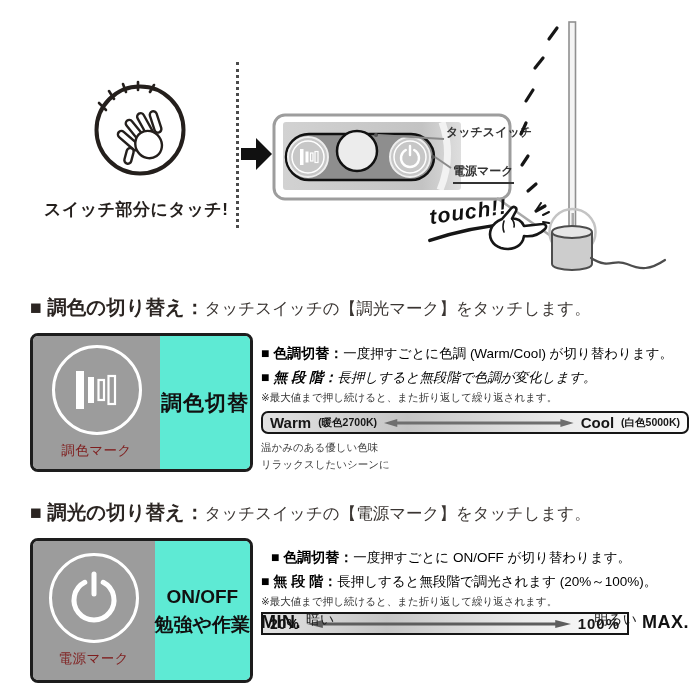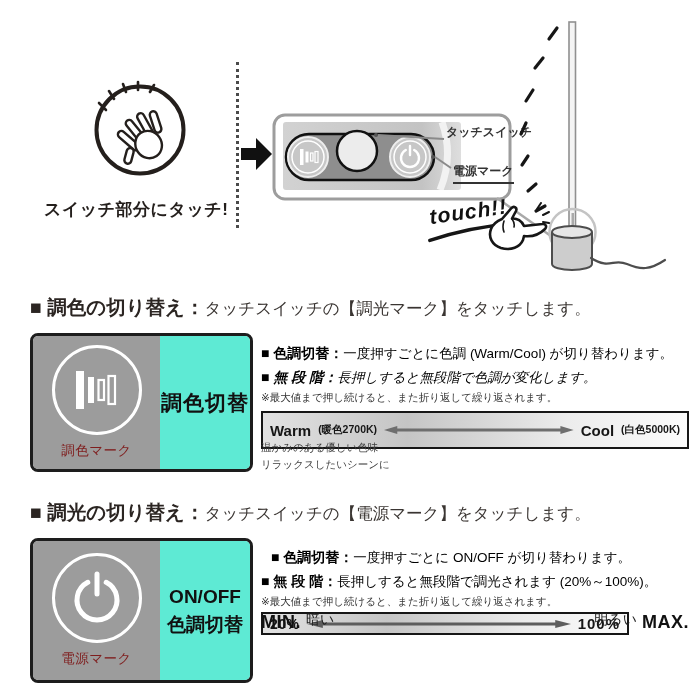--- a/index.html
+++ b/index.html
@@ -35,21 +35,21 @@
   .switch-label2{font-size:19px;font-weight:bold;color:#111;line-height:1.45;text-align:center;white-space:nowrap;}
 
   
   .bullet{white-space:nowrap;font-size:13.5px;color:#000000;}
   .bullet .bl{font-weight:bold;font-size:14px;}
   .note{font-size:10.5px;color:#333;white-space:nowrap;}
 
   
   .scalebar{border:2px solid #161616;box-sizing:border-box;display:flex;align-items:center;padding:0 7px;gap:7px;
     background:linear-gradient(90deg,#e2e2e2 0%,#c5c5c5 34%,#ececec 72%,#fbfbfb 100%);}
-  .bar1{left:261px;top:411px;width:428px;height:38px;}
+  .bar1{left:261px;top:411px;width:428px;height:23px;border-radius:7px;}
   .bar2{left:261px;top:612px;width:368px;height:23px;}
   .sb-main{font-size:15px;font-weight:bold;color:#161616;white-space:nowrap;}
   .sb-sub{font-size:10.5px;font-weight:bold;color:#161616;white-space:nowrap;}
   .sb-arrow{flex:1;height:10px;}
   .sb-pct-l{font-size:14px;font-weight:bold;letter-spacing:.5px;color:#161616;}
   .sb-pct-r{font-size:15px;font-weight:bold;letter-spacing:1px;color:#161616;}
 
   .desc{font-size:10.5px;color:#3d3d3d;line-height:1.65;}
   .desc-l{left:261px;top:439px;}
   .desc-r{left:420px;top:439px;width:269px;text-align:right;}
@@ -227,21 +227,21 @@
           <g transform="translate(29,31)" stroke="#fff" stroke-width="5" fill="none" stroke-linecap="round">
             <path d="M9.2,-17.7 A20,20 0 1,1 -9.2,-17.7"></path>
             <path d="M0,-26 L0,-6"></path>
           </g>
         </svg>
       </div>
       <div class="mark-label">電源マーク</div>
     </div>
     <div class="box-light">
       <div class="switch-label2">ON/OFF</div>
-      <div class="switch-label2">色調切替</div>
+      <div class="switch-label2">勉強や作業</div>
     </div>
   </div>
 
   <div class="abs bullet" style="left:271px;top:549px;">
     <span class="bl">■ 色調切替：</span><span>一度押すごとに ON/OFF が切り替わります。</span>
   </div>
   <div class="abs bullet" style="left:261px;top:573px;">
     <span class="bl">■ 無 段 階：</span><span>長押しすると無段階で調光されます (20%～100%)。</span>
   </div>
   <div class="abs note" style="left:261px;top:595px;">※最大値まで押し続けると、また折り返して繰り返されます。</div>

